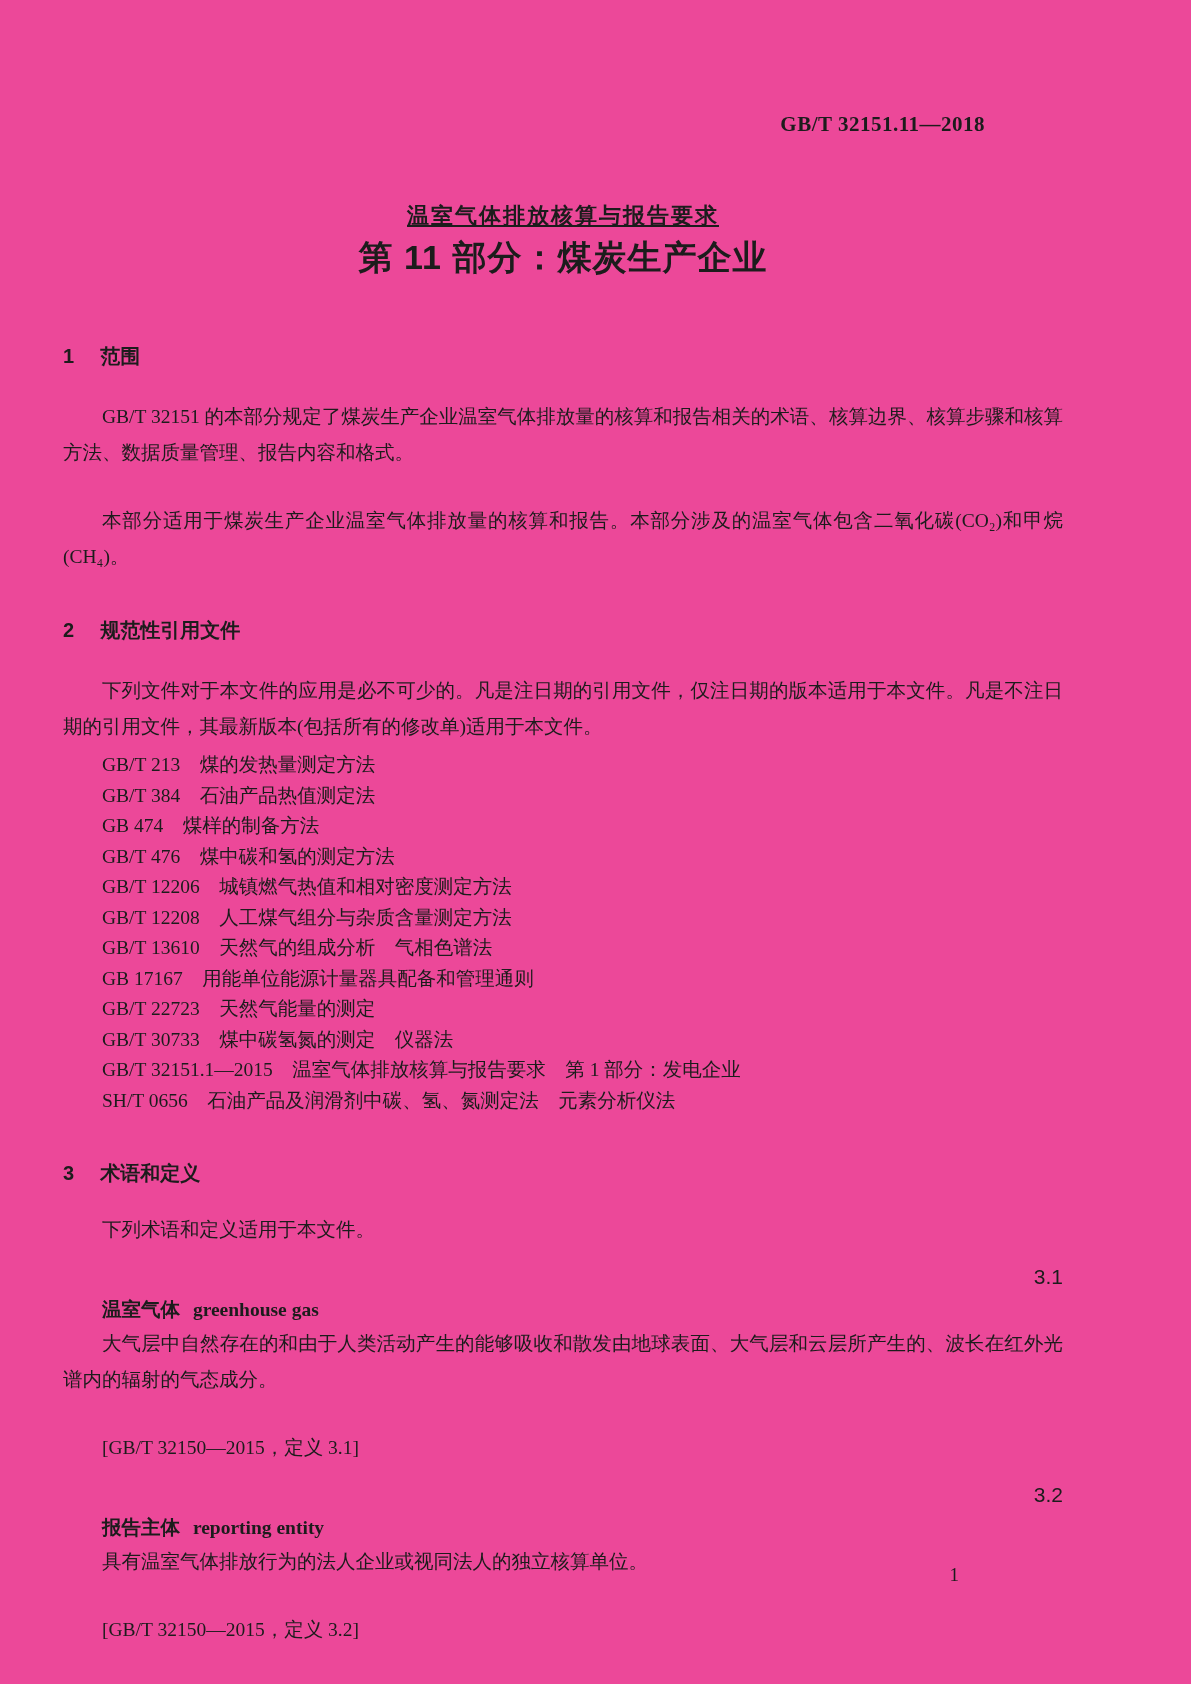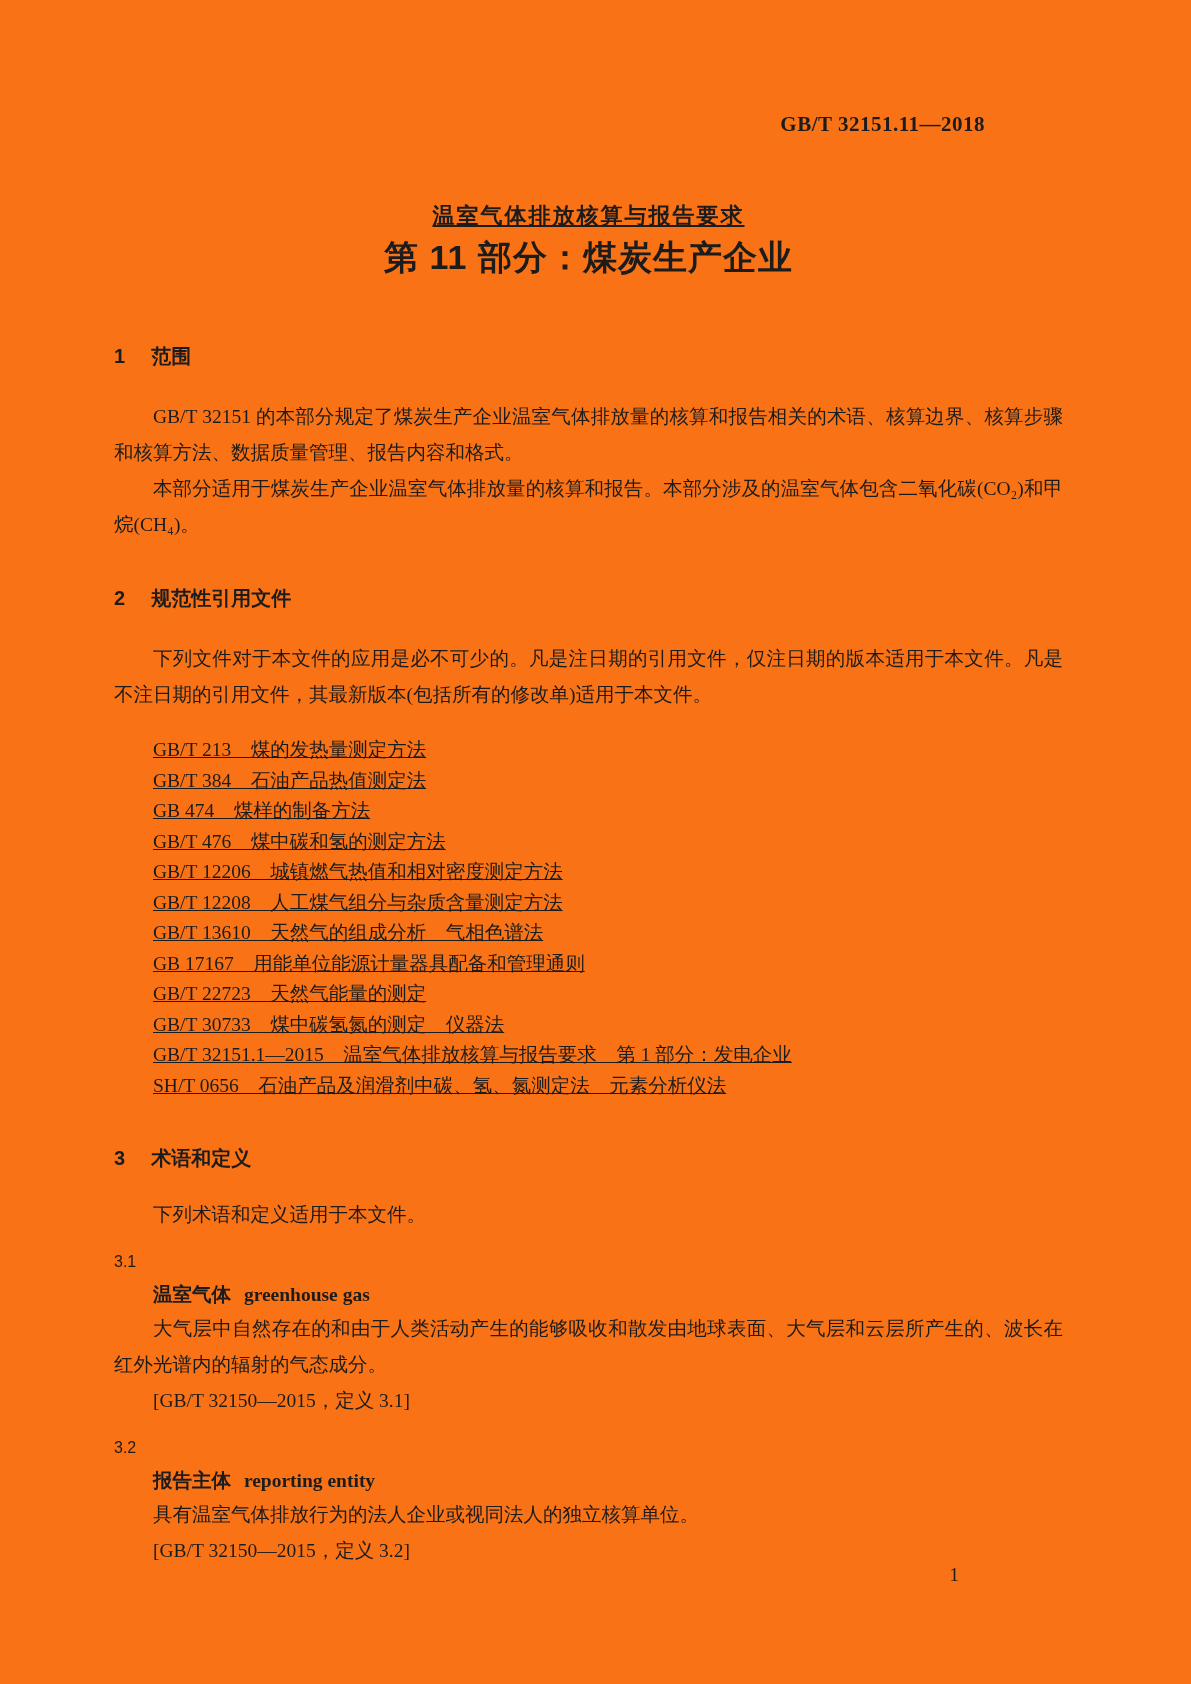--- a/index.html
+++ b/index.html
@@ -2,24 +2,24 @@
 <html><head>
 <meta charset="utf-8">
 <style>
   * { margin: 0; padding: 0; box-sizing: border-box; }
   html, body { background: #ffffff; }
   .page {
     position: relative;
     width: 1191px;
     height: 1684px;
     margin: 0 auto;
-    background: #f97316;
+    background: #ec4899;
     color: #1c1c1c;
     font-family: "Liberation Serif", "DejaVu Serif", serif;
-    padding: 112px 128px 0 114px;
+    padding: 112px 128px 0 63px;
     overflow: hidden;
   }
   .doc-code {
     text-align: right;
     padding-right: 78px;
     font-size: 21px;
     font-weight: 700;
     letter-spacing: 0.5px;
     font-family: "Liberation Serif", "DejaVu Serif", serif;
   }
@@ -41,36 +41,38 @@
   }
   .sec-heading .sec-num { margin-right: 26px; }
   .heading-scope { margin-top: 66px; }
   .heading-references { margin-top: 42px; }
   .heading-terms { margin-top: 44px; }
   .body {
     font-size: 19.5px;
     line-height: 36px;
     text-align: justify;
     text-justify: inter-ideograph;
+    margin-top: 32px;
   }
   .indent { text-indent: 2em; }
   .first-para { margin-top: 30px; }
-  .refs { margin-top: 22px; text-decoration: underline; }
+  .refs { margin-top: 5px; }
   .ref {
     font-size: 19.5px;
     line-height: 30.5px;
     padding-left: 2em;
     white-space: nowrap;
   }
   .terms-intro { margin-top: 26px; }
   .term-number {
     margin-top: 12px;
     font-family: "Liberation Sans", "DejaVu Sans", sans-serif;
-    font-size: 16px;
+    font-size: 21px;
     line-height: 33px;
+    text-align: right;
   }
   .term-name { padding-left: 2em; font-size: 19.5px; line-height: 33px; }
   .term-name .zh {
     font-family: "Liberation Sans", "DejaVu Sans", sans-serif;
     font-weight: 700;
     margin-right: 8px;
   }
   .term-name .en { font-weight: 700; }
   .term-def { margin-top: 0; }
   .term-source { text-indent: 2em; }

